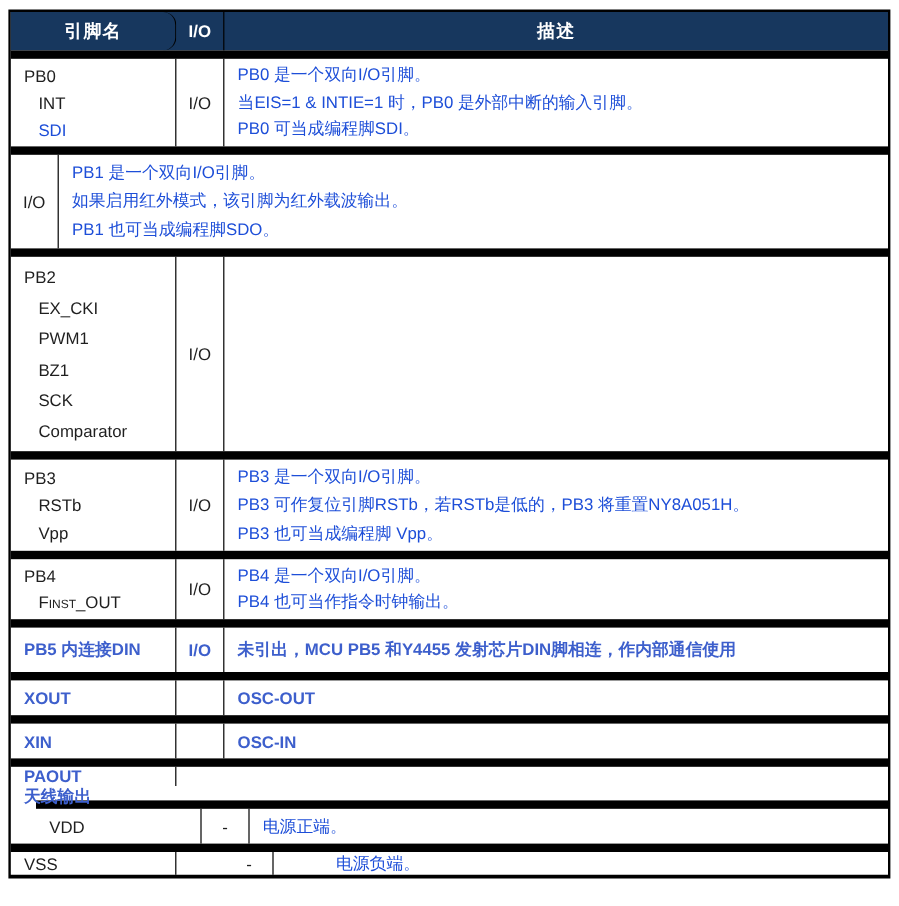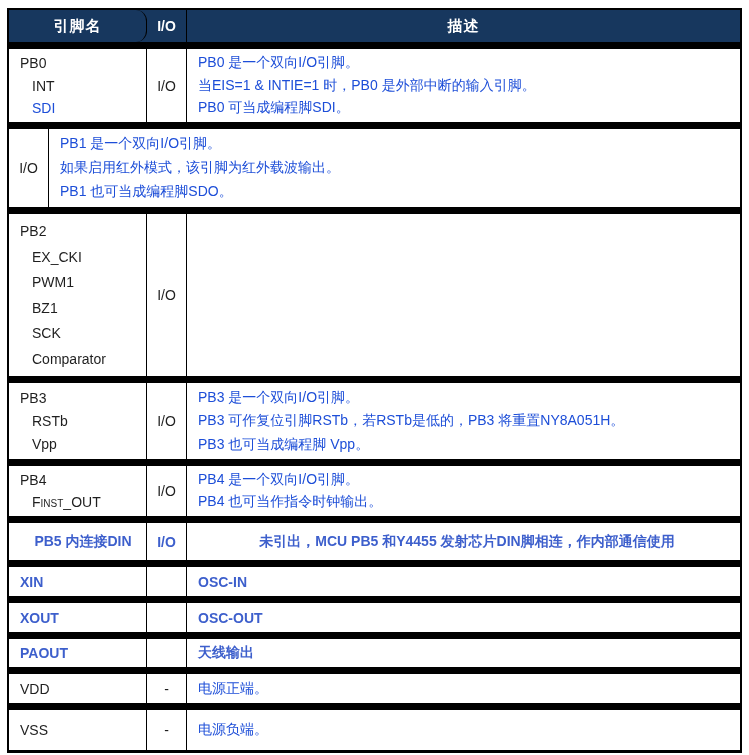--- a/index.html
+++ b/index.html
@@ -28,23 +28,23 @@
   .pin  { font-size:14px; color:#1f1f1f; padding-left:11px; white-space:nowrap; }
   .pin.sub { padding-left:23px; }
   .pin.gray { color:#1d4ed8; }
   .desc { font-size:14px; color:#1d4ed8; padding-left:11px; padding-right:4px; white-space:nowrap; overflow:hidden; }
 
   .sc { font-size:10px;margin-top:12px; }
 
   .blue .pin, .blue .desc, .blue .c2 { color:#3d5fcc; font-weight:bold; }
 
   .r0 { height:80px; } .r1 { height:85px; } .r2 { height:169px; }
-  .r3 { height:83px; } .r4 { height:57px; } .r5 { height:44px;text-align:center; }
-  .r6 { height:36px; } .r7 { height:36px; } .r8 { height:35px; }
-  .r9 { height:36px; } .r10 { height:47px; }
+  .r3 { height:83px; } .r4 { height:57px; } .r5 { height:44px; }
+  .r6 { height:36px; } .r7 { height:36px; } .r8 { height:35px;flex-direction:column; }
+  .r9 { height:36px;margin-left:21px; } .r10 { height:26px;gap:41px; }
 </style>
 </head>
 <body>
 
 <div class="page">
   <div class="pintable">
 
     <div class="row hdr">
       <div class="c1">引脚名</div>
       <div class="c2">I/O</div>
@@ -115,37 +115,37 @@
     <div class="row r5 blue">
       <div class="c1">
         <div class="pin">PB5 内连接DIN</div>
       </div>
       <div class="c2">I/O</div>
       <div class="c3">
         <div class="desc">未引出，MCU PB5 和Y4455 发射芯片DIN脚相连，作内部通信使用</div>
       </div>
     </div>
 
+    <div class="row r7 blue">
+      <div class="c1">
+        <div class="pin">XOUT</div>
+      </div>
+      <div class="c2"></div>
+      <div class="c3">
+        <div class="desc">OSC-OUT</div>
+      </div>
+    </div>
+
     <div class="row r6 blue">
       <div class="c1">
         <div class="pin">XIN</div>
       </div>
       <div class="c2"></div>
       <div class="c3">
         <div class="desc">OSC-IN</div>
-      </div>
-    </div>
-
-    <div class="row r7 blue">
-      <div class="c1">
-        <div class="pin">XOUT</div>
-      </div>
-      <div class="c2"></div>
-      <div class="c3">
-        <div class="desc">OSC-OUT</div>
       </div>
     </div>
 
     <div class="row r8 blue">
       <div class="c1">
         <div class="pin">PAOUT</div>
       </div>
       <div class="c2"></div>
       <div class="c3">
         <div class="desc">天线输出</div>

